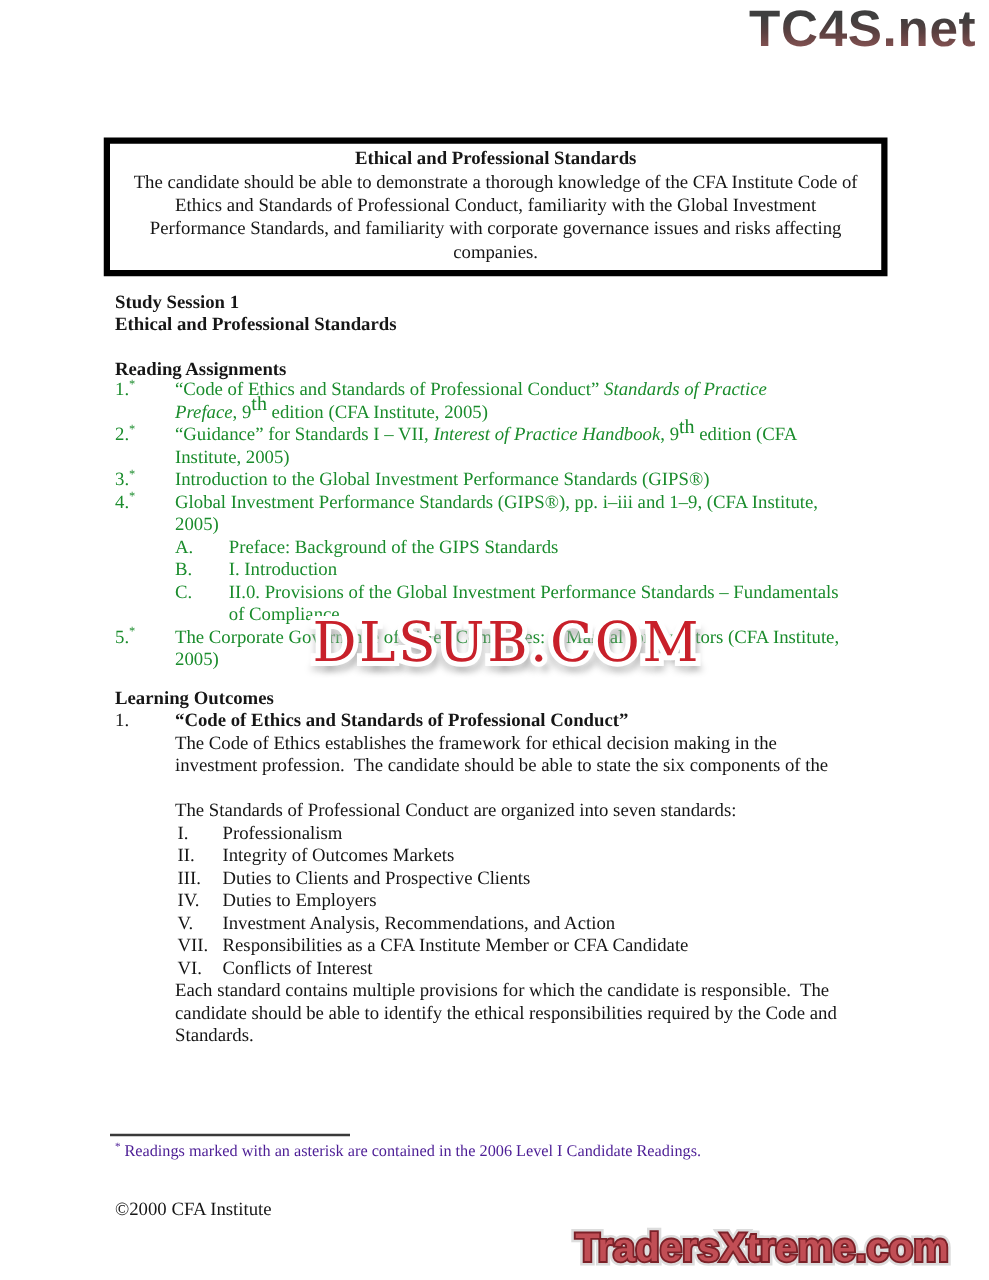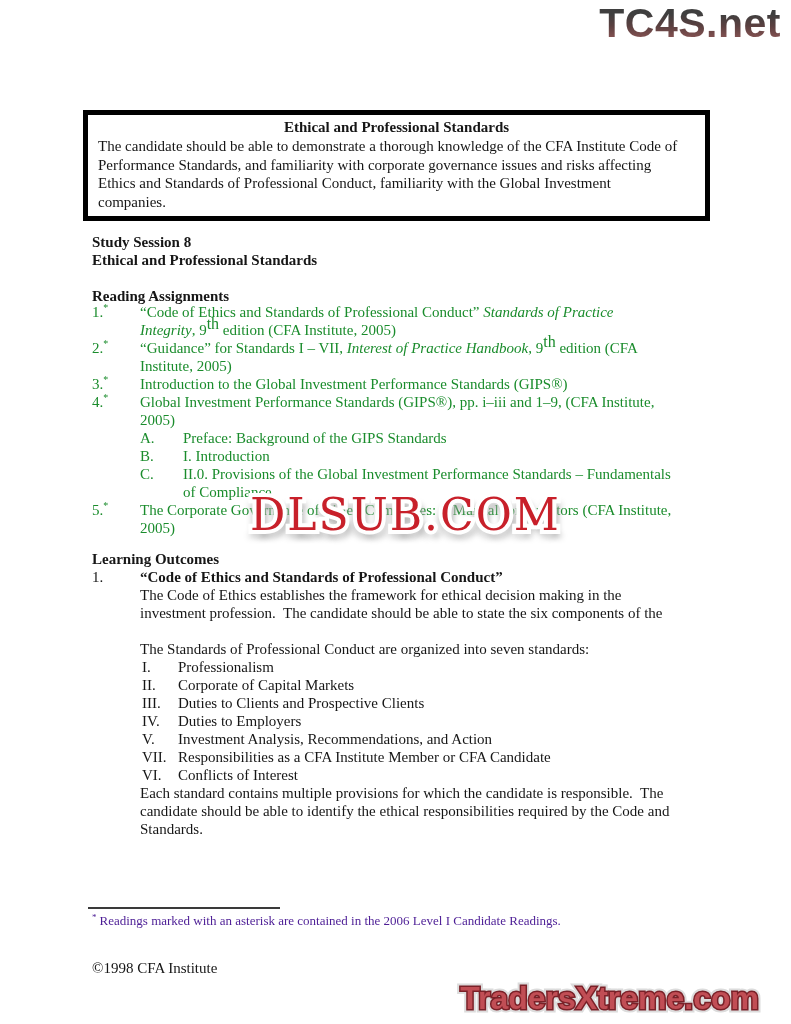--- a/index.html
+++ b/index.html
@@ -29,21 +29,21 @@
       -webkit-background-clip:text; background-clip:text; color:transparent;
     }
   }
 
   
   #summary-box {
     position:absolute; left:83px; top:110px; width:597px;
     border:5px solid #000; padding:3px 10px 5px 10px;
   }
   #summary-box .box-title { text-align:center; font-weight:bold; font-size:15px; line-height:19px; }
-  #summary-box .line { height:18.5px; line-height:18.5px; }
+  #summary-box .line { height:18.5px; line-height:18.5px;text-align:center; }
 
   #study   { position:absolute; left:92px; top:233px; }
   #reading-head { position:absolute; left:92px; top:287px; }
   #reading-list { position:absolute; left:92px; top:303px; color:#1a8c2c; width:620px; }
   .ritem { position:relative; }
   .rnum  { position:absolute; left:0; top:0; }
   .rtext { margin-left:48px; }
   .srow  { position:relative; }
   .snum  { position:absolute; left:48px; top:0; }
   .stext { margin-left:91px; }
@@ -89,40 +89,40 @@
 </head>
 <body>
 
 <div>
 
   <div id="wm-top">TC4S.net</div>
 
   <div id="summary-box">
     <div class="box-title">Ethical and Professional Standards</div>
     <div class="line">The candidate should be able to demonstrate a thorough knowledge of the CFA Institute Code of</div>
+    <div class="line">Ethics and Standards of Professional Conduct, familiarity with the Global Investment</div>
     <div class="line">Performance Standards, and familiarity with corporate governance issues and risks affecting</div>
-    <div class="line">Ethics and Standards of Professional Conduct, familiarity with the Global Investment</div>
     <div class="line">companies.</div>
   </div>
 
   <div id="study">
-    <div class="line b">Study Session 8</div>
+    <div class="line b">Study Session 1</div>
     <div class="line b">Ethical and Professional Standards</div>
   </div>
 
   <div id="reading-head">
     <div class="line b">Reading Assignments</div>
   </div>
 
   <div id="reading-list">
     <div class="ritem">
       <span class="rnum line"><span>1.</span><sup class="mark">*</sup></span>
       <div class="rtext">
         <div class="line"><span>“Code of Ethics and Standards of Professional Conduct” </span><span style="font-style: italic;">Standards of Practice</span></div>
-        <div class="line"><span style="font-style: italic;">Integrity</span><span>, 9</span><sup>th</sup><span> edition (CFA Institute, 2005)</span></div>
+        <div class="line"><span style="font-style: italic;">Preface</span><span>, 9</span><sup>th</sup><span> edition (CFA Institute, 2005)</span></div>
       </div>
     </div>
     <div class="ritem">
       <span class="rnum line"><span>2.</span><sup class="mark">*</sup></span>
       <div class="rtext">
         <div class="line"><span>“Guidance” for Standards I – VII, </span><span style="font-style: italic;">Interest of Practice Handbook</span><span>, 9</span><sup>th</sup><span> edition (CFA</span></div>
         <div class="line"><span>Institute, 2005)</span></div>
       </div>
     </div>
     <div class="ritem">
@@ -175,21 +175,21 @@
     <div class="indent line">The Code of Ethics establishes the framework for ethical decision making in the</div>
     <div class="indent line">investment profession.  The candidate should be able to state the six components of the</div>
     <div class="sp"></div>
     <div class="indent line">The Standards of Professional Conduct are organized into seven standards:</div>
     <div class="stdrow">
       <span class="stdnum line">I.</span>
       <div class="stdlabel line">Professionalism</div>
     </div>
     <div class="stdrow">
       <span class="stdnum line">II.</span>
-      <div class="stdlabel line">Corporate of Capital Markets</div>
+      <div class="stdlabel line">Integrity of Outcomes Markets</div>
     </div>
     <div class="stdrow">
       <span class="stdnum line">III.</span>
       <div class="stdlabel line">Duties to Clients and Prospective Clients</div>
     </div>
     <div class="stdrow">
       <span class="stdnum line">IV.</span>
       <div class="stdlabel line">Duties to Employers</div>
     </div>
     <div class="stdrow">
@@ -205,21 +205,21 @@
       <div class="stdlabel line">Conflicts of Interest</div>
     </div>
     <div class="indent line">Each standard contains multiple provisions for which the candidate is responsible.  The</div>
     <div class="indent line">candidate should be able to identify the ethical responsibilities required by the Code and</div>
     <div class="indent line">Standards.</div>
   </div>
 
   <div id="footnote-rule"></div>
   <div id="footnote"><sup>*</sup><span>Readings marked with an asterisk are contained in the 2006 Level I Candidate Readings.</span></div>
 
-  <div id="copyright">©1998 CFA Institute</div>
+  <div id="copyright">©2000 CFA Institute</div>
 
   <div id="wm-center">
     <span class="layer outline">DLSUB.COM</span>
     <span class="fill">DLSUB.COM</span>
   </div>
 
   <div id="wm-bottom">
     <span class="layer glow">TradersXtreme.com</span>
     <span class="layer edge">TradersXtreme.com</span>
     <span class="fill">TradersXtreme.com</span>

